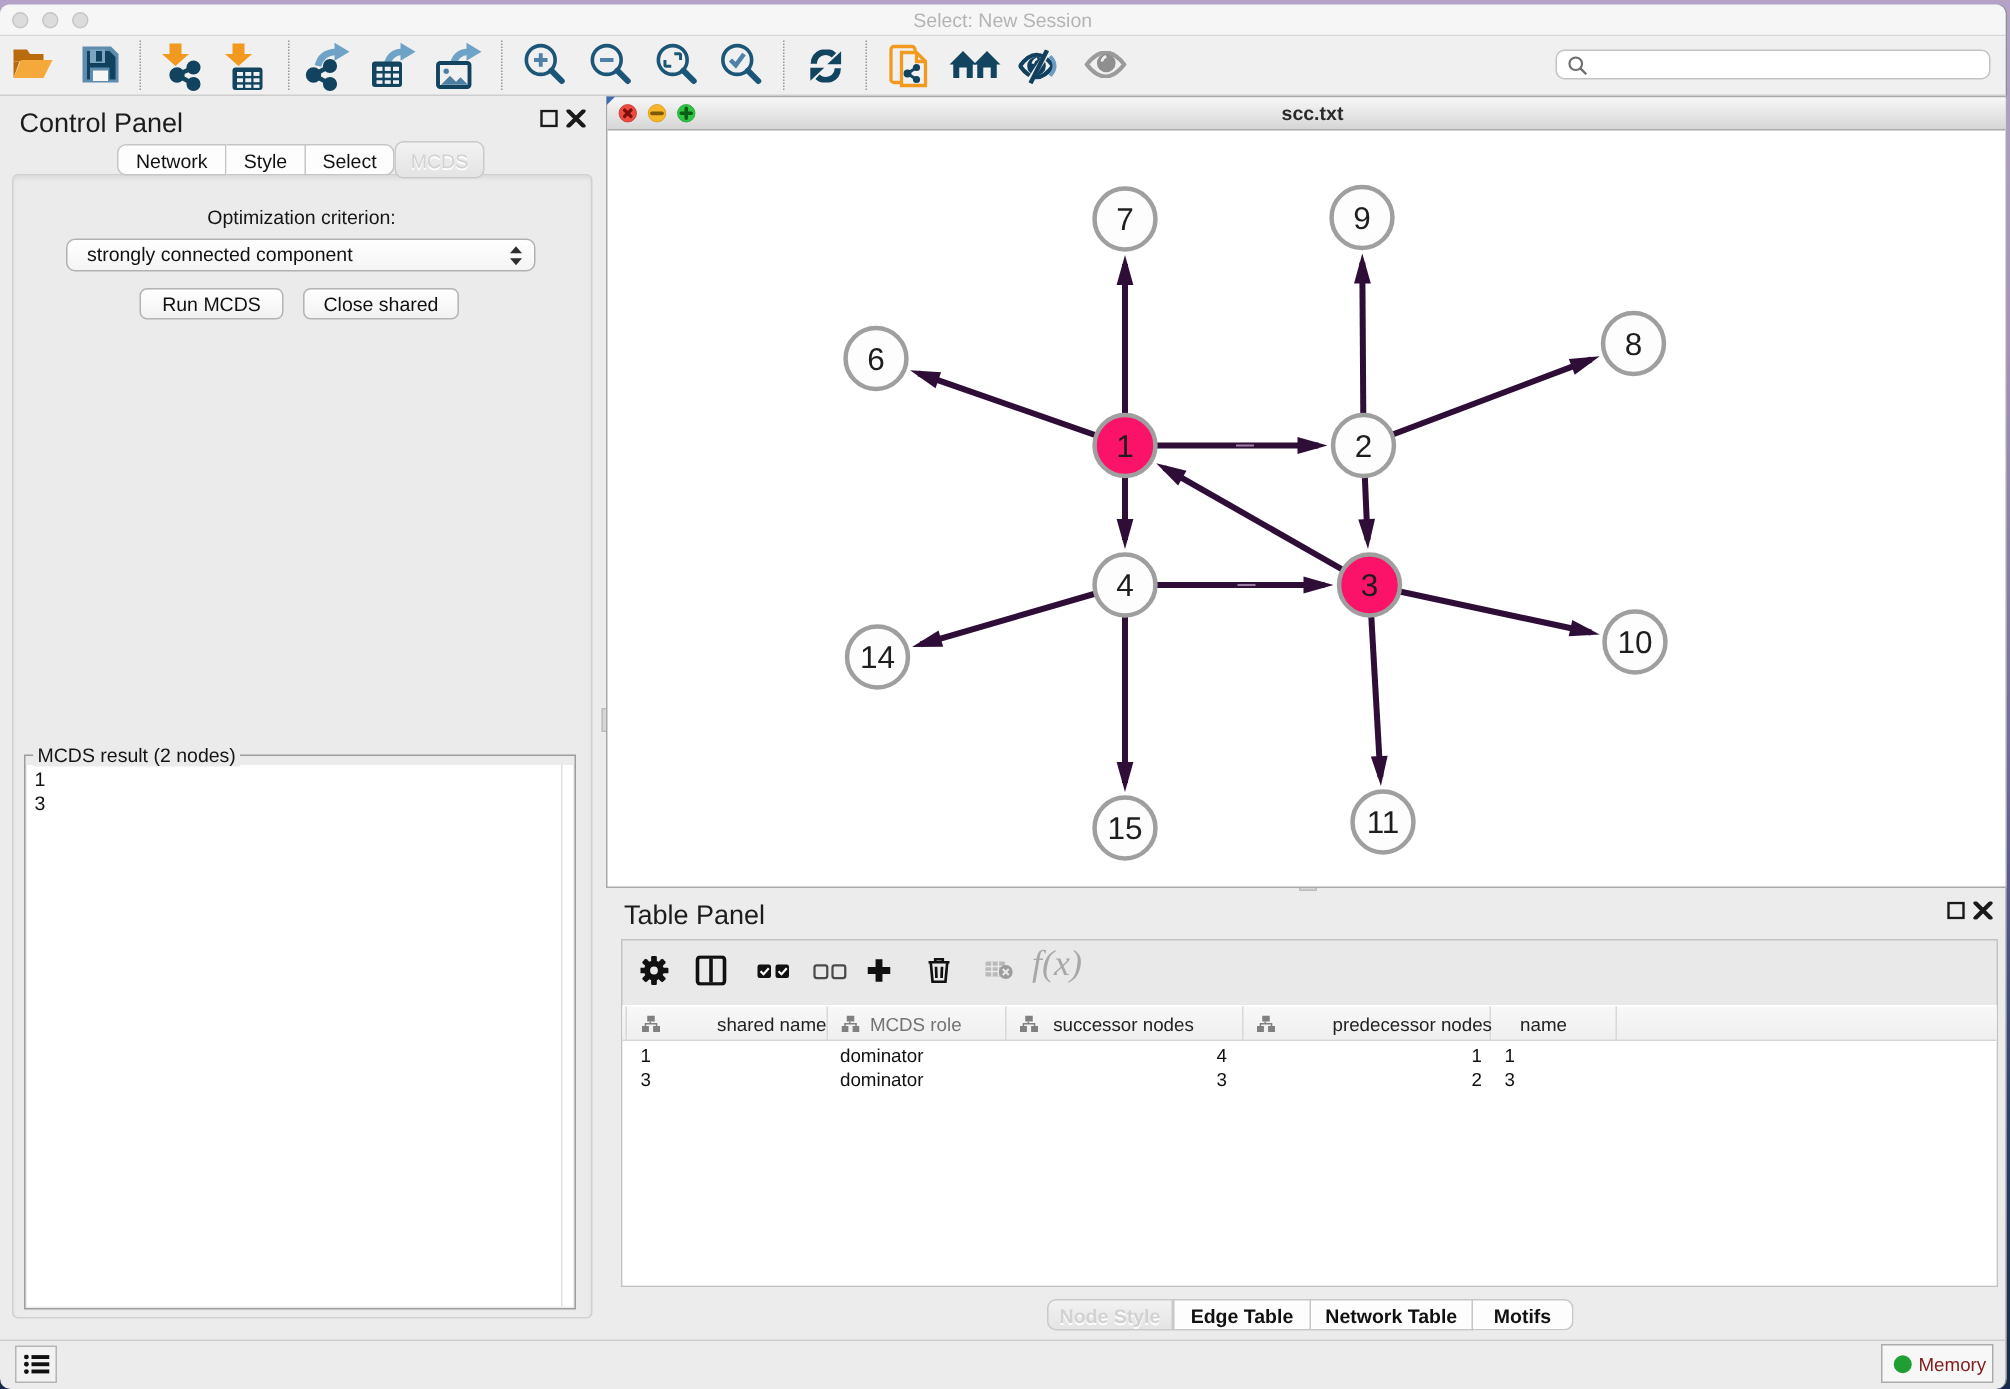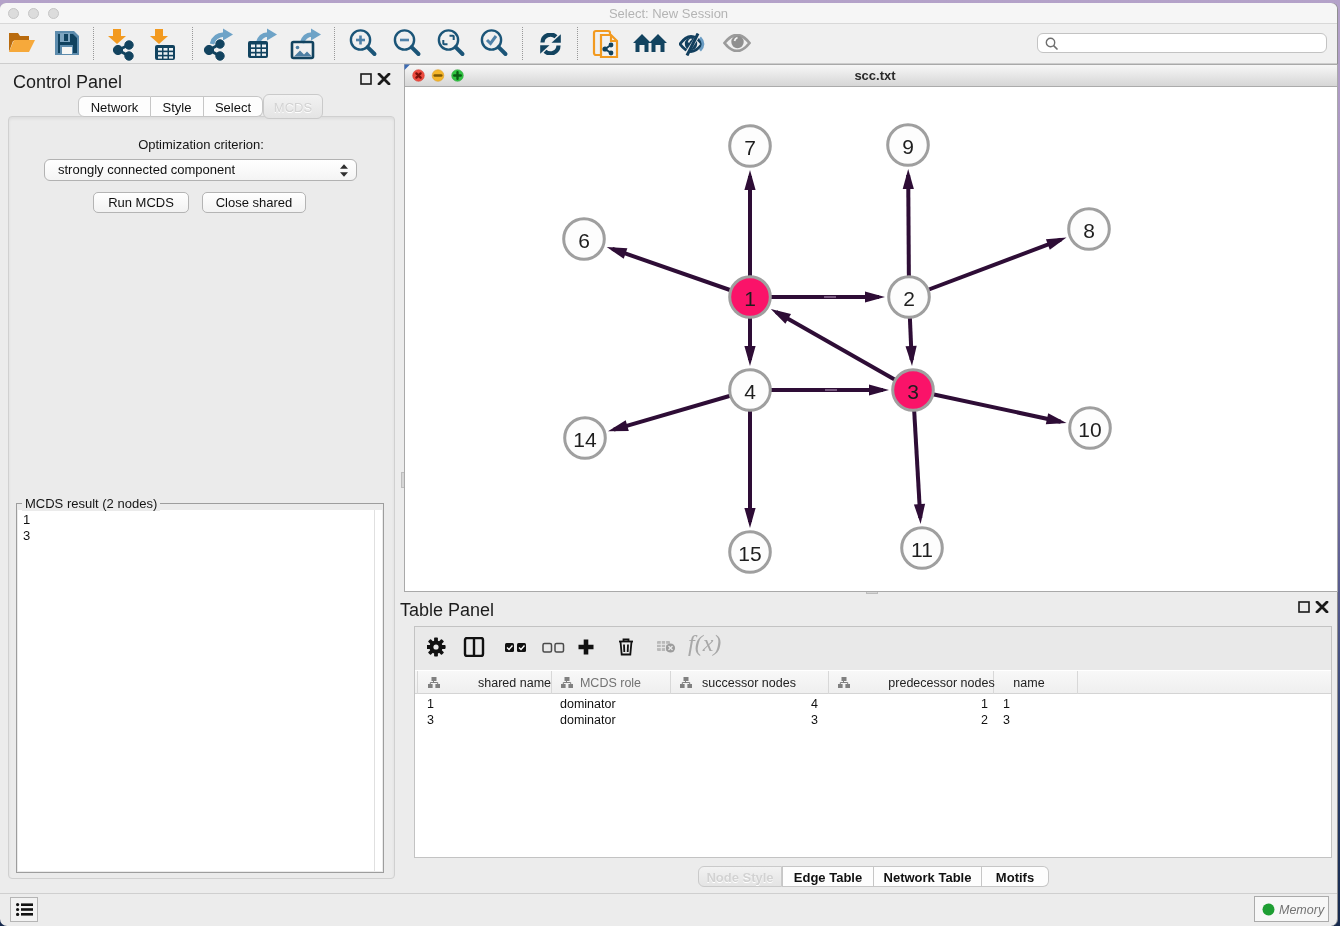--- a/index.html
+++ b/index.html
@@ -304,21 +304,21 @@
 <text x="679" y="339" font-size="21" fill="#1e1e1e" text-anchor="middle" dominant-baseline="central">10</text>
 <circle cx="339" cy="462" r="20.3" fill="#fdfdfd" stroke="#9f9f9f" stroke-width="3"></circle>
 <text x="339" y="463" font-size="21" fill="#1e1e1e" text-anchor="middle" dominant-baseline="central">15</text>
 <circle cx="511" cy="458" r="20.3" fill="#fdfdfd" stroke="#9f9f9f" stroke-width="3"></circle>
 <text x="511" y="459" font-size="21" fill="#1e1e1e" text-anchor="middle" dominant-baseline="central">11</text>
 
 <line x1="413" y1="207" x2="425" y2="207" stroke="#9b7fa2" stroke-width="1.4"></line>
 <line x1="414" y1="300" x2="426" y2="300" stroke="#9b7fa2" stroke-width="1.4"></line>
 </svg>
 
-<div class="abs pnl-title" style="left:400px;top:600px;text-align:right;">Table Panel</div>
+<div class="abs pnl-title" style="left:416px;top:600px;text-align:right;">Table Panel</div>
 <svg class="abs" style="left:1298px;top:601px;" width="32" height="12" viewBox="0 0 32 12">
  <rect x="1" y="1" width="10" height="10" fill="none" stroke="#1a1a1a" stroke-width="1.6"></rect>
  <path d="M19 1 L29 11 M29 1 L19 11" stroke="#1a1a1a" stroke-width="2.8" stroke-linecap="round"></path>
 </svg>
 <div class="abs" style="left:414px;top:626px;width:918px;height:232px;background:#e9e9e9;border:1px solid #c3c3c3;box-sizing:border-box;"></div>
 
 <svg class="abs" style="left:427px;top:637px;" width="290" height="20" viewBox="0 0 290 20">
  <g fill="#111">
   <g transform="translate(9,10)">
    <rect x="-1.9" y="-9.6" width="3.8" height="4.4" rx="0.8" transform="rotate(0)"></rect>
@@ -436,14 +436,14 @@
         <circle cx="1.6" cy="11.4" r="1.6"></circle>
   <rect x="5" y="0.4" width="12" height="2.6"></rect>
         <rect x="5" y="5.2" width="12" height="2.6"></rect>
         <rect x="5" y="10" width="12" height="2.6"></rect>
  </g>
 </svg>
 <div class="abs" style="left:1254px;top:896px;width:75px;height:26px;background:#f7f7f7;border:1px solid #ababab;box-sizing:border-box;"></div>
 <svg class="abs" style="left:1262px;top:903px;" width="13" height="13" viewBox="0 0 13 13">
       <circle cx="6.5" cy="6.5" r="6" fill="#1e9e33"></circle>
     </svg>
-<div class="abs" style="left:1279px;top:903px;font-size:12.5px;color:#737373;font-style:italic;">Memory</div>
+<div class="abs" style="left:1279px;top:903px;font-size:12.5px;color:#7f1d1d;">Memory</div>
 </div>
 
 </body></html>

